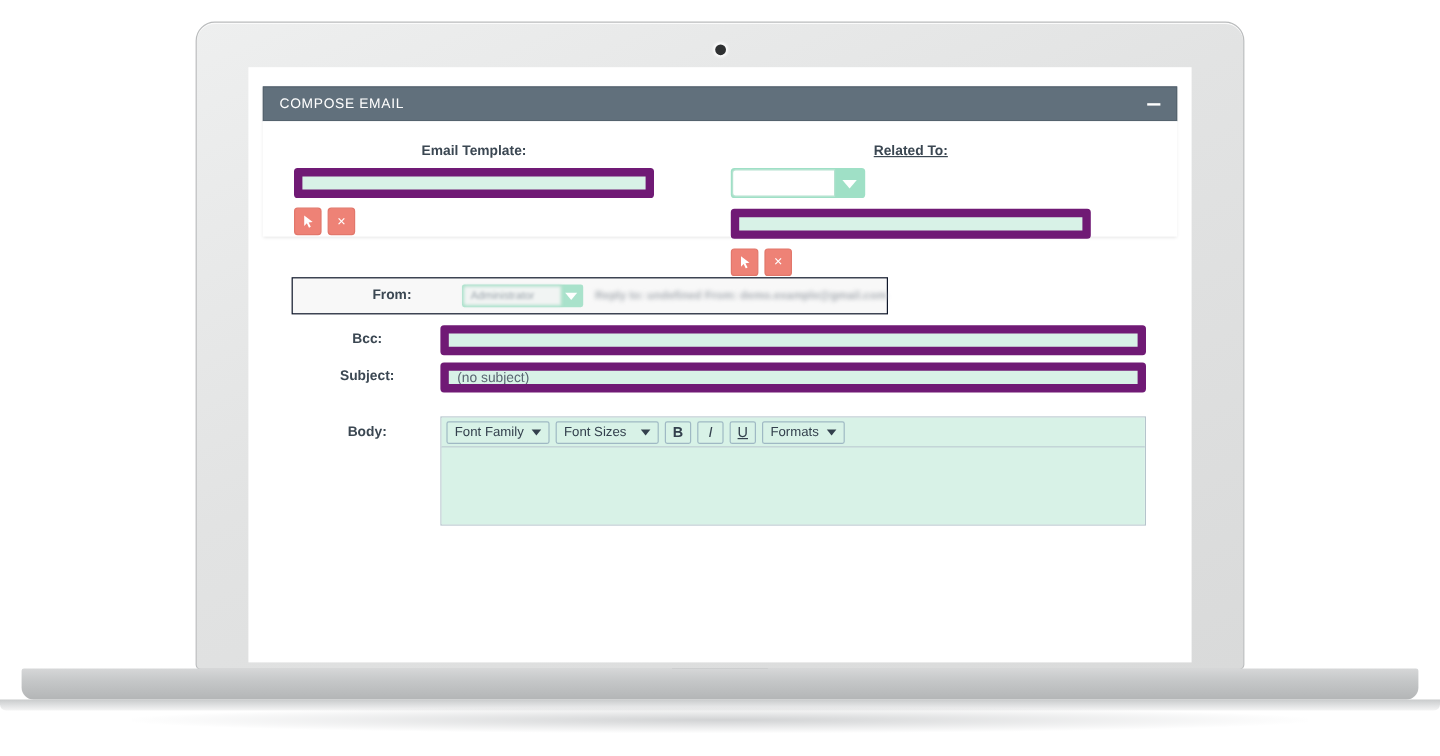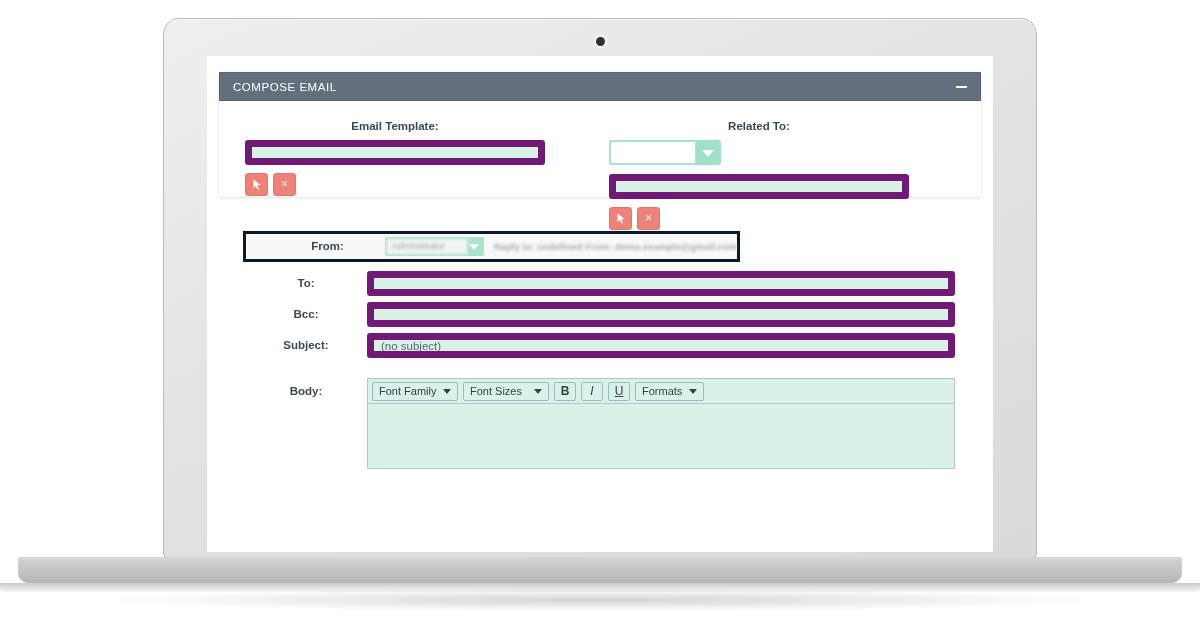--- a/index.html
+++ b/index.html
@@ -173,21 +173,21 @@
 
   
   .top-row { position: relative; height: 76px; }
 
   .tpl-block { position: absolute; left: 26px; top: 0; }
   .tpl-label { margin-bottom: 7px; }
   .tpl-input { width: 300px; display: block; }
   .tpl-btns { margin-top: 8px; display: flex; gap: 5px; }
 
   .rel-block { position: absolute; left: 390px; top: 0; }
-  .rel-label { margin-bottom: 7px; }
+  .rel-label { margin-bottom: 7px; text-decoration: underline; }
   .rel-select {
     width: 112px;
     height: 25px;
     background: #9fe0c6;
     border-radius: 3px;
     display: flex;
     align-items: center;
     position: relative;
   }
   .rel-select-box {
@@ -210,21 +210,21 @@
   .rel-input { width: 300px; display: block; margin-top: 9px; }
   .rel-btns { margin-top: 8px; display: flex; gap: 5px; }
 
   
   .from-row {
     position: absolute;
     left: 24px;
     top: 130px;
     width: 497px;
     height: 31px;
-    border: 3px solid #0f172a;
+    border: 1px solid #0f172a;
     background: #f8f8f8;
     display: flex;
     align-items: center;
     padding-left: 24px;
   }
   .from-label { width: 120px; }
   .from-select {
     width: 103px;
     height: 19px;
     background: #a9e2cb;
@@ -387,24 +387,20 @@
           <div class="field-label from-label">From:</div>
           <div class="from-select">
             <div class="from-select-box">Administrator</div>
             <div class="from-caret"></div>
           </div>
           <div class="from-note">Reply to: undefined From: demo.example@gmail.com</div>
         </div>
 
         <div class="rows">
 
-          <div class="form-row">
-            <div class="field-label">To:</div>
-            <input class="mint-input" type="text" value="" style="">
-          </div>
 
 
           <div class="form-row">
             <div class="field-label">Bcc:</div>
             <input class="mint-input" type="text" value="" style="">
           </div>
 
           <div class="form-row">
             <div class="field-label">Subject:</div>
             <input class="mint-input" type="text" value="(no subject)" style="">

